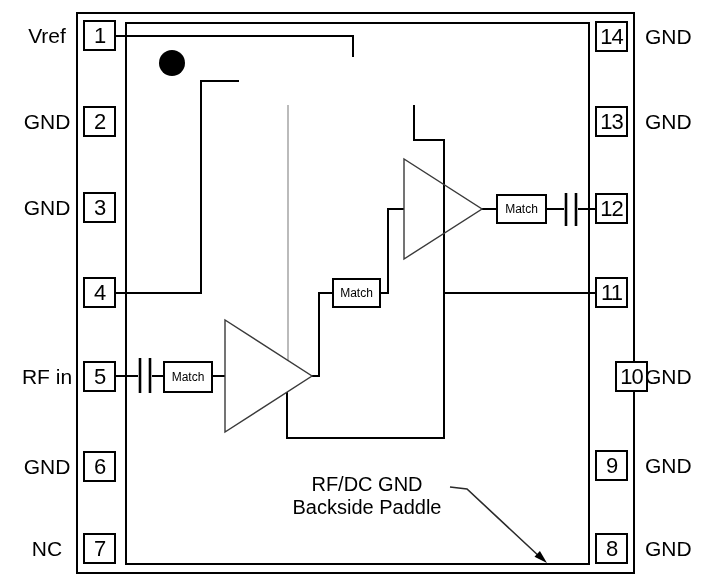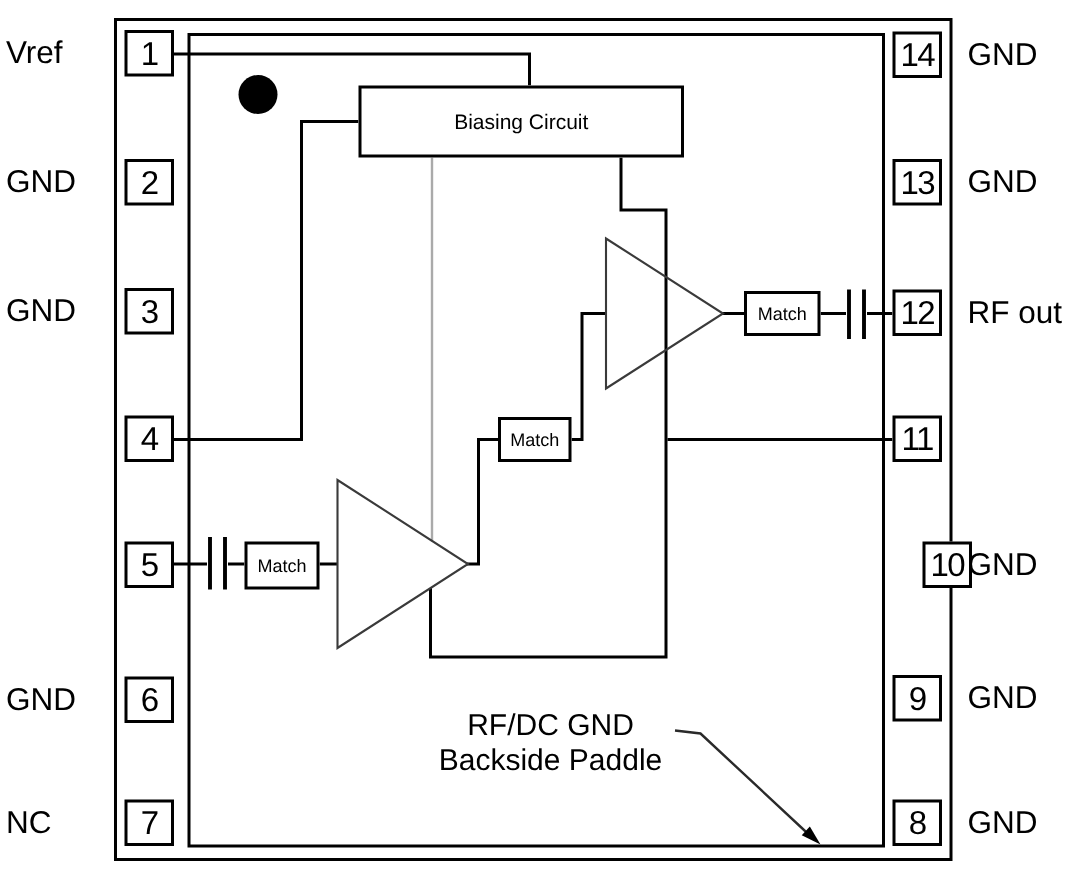--- a/index.html
+++ b/index.html
@@ -40,21 +40,21 @@
     color: var(--text);
   }
   .plabel {
     position: absolute;
     height: 31px;
     line-height: 31px;
     font-size: 21px;
     color: var(--text);
     white-space: nowrap;
   }
-  .plabel.left { left: 4px; width: 62px; text-align: left; }
+  .plabel.left { left: 16px; width: 62px; text-align: center; }
   .plabel.right { left: 645px; width: 72px; text-align: left; }
   .block {
     position: absolute;
     border: 2px solid var(--line);
     background: var(--background);
     display: flex; align-items: center; justify-content: center;
     color: var(--text);
   }
   #biasing-box { left: 239px; top: 57px; width: 217px; height: 48px; font-size: 14px; }
   .match-box { font-size: 12px; }
@@ -128,31 +128,30 @@
   <div class="pinbox" style="left:595px; top:106px">13</div>
   <div class="pinbox" style="left:595px; top:193px">12</div>
   <div class="pinbox" style="left:595px; top:277px">11</div>
   <div class="pinbox" style="left:615px; top:361px">10</div>
   <div class="pinbox" style="left:595px; top:450px">9</div>
   <div class="pinbox" style="left:595px; top:533px">8</div>
 
   <div class="plabel left" style="top:20px">Vref</div>
   <div class="plabel left" style="top:106px">GND</div>
   <div class="plabel left" style="top:192px">GND</div>
+  <div class="plabel left" style="top:361px">RF in</div>
   <div class="plabel left" style="top:451px">GND</div>
   <div class="plabel left" style="top:533px">NC</div>
 
   <div class="plabel right" style="top:21px">GND</div>
   <div class="plabel right" style="top:106px">GND</div>
-  <div class="plabel right" style="top:193px">RF out</div>
   <div class="plabel right" style="top:361px">GND</div>
   <div class="plabel right" style="top:450px">GND</div>
   <div class="plabel right" style="top:533px">GND</div>
 
-  <div class="block" id="biasing-box">Biasing Circuit</div>
   <div class="block match-box" id="match-input">Match</div>
   <div class="block match-box" id="match-inter">Match</div>
   <div class="block match-box" id="match-output">Match</div>
 
   <div id="paddle-note">
     <div>RF/DC GND</div>
     <div>Backside Paddle</div>
   </div>
 
 </div>

